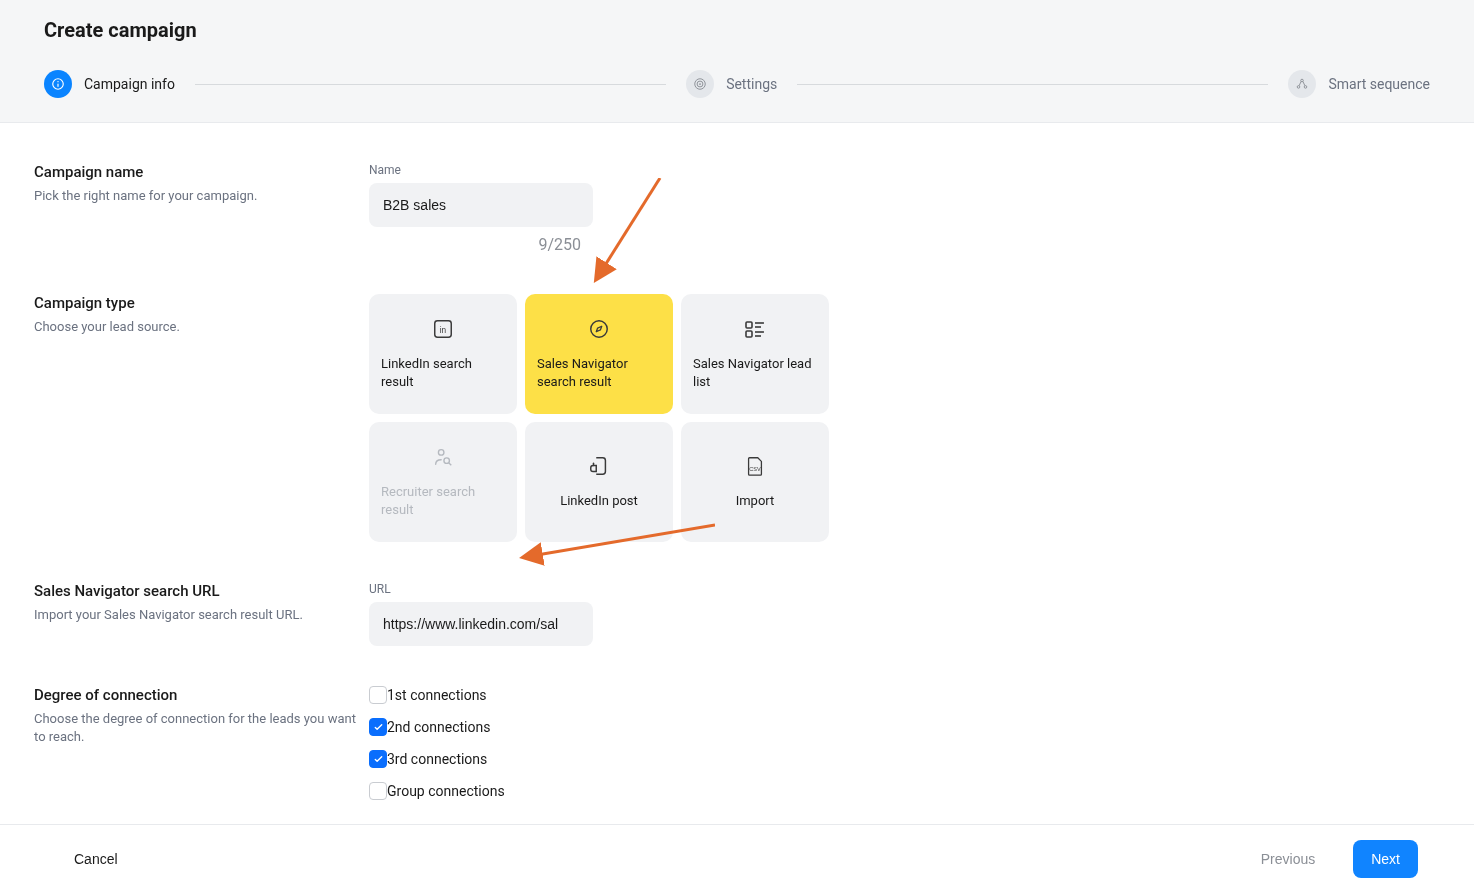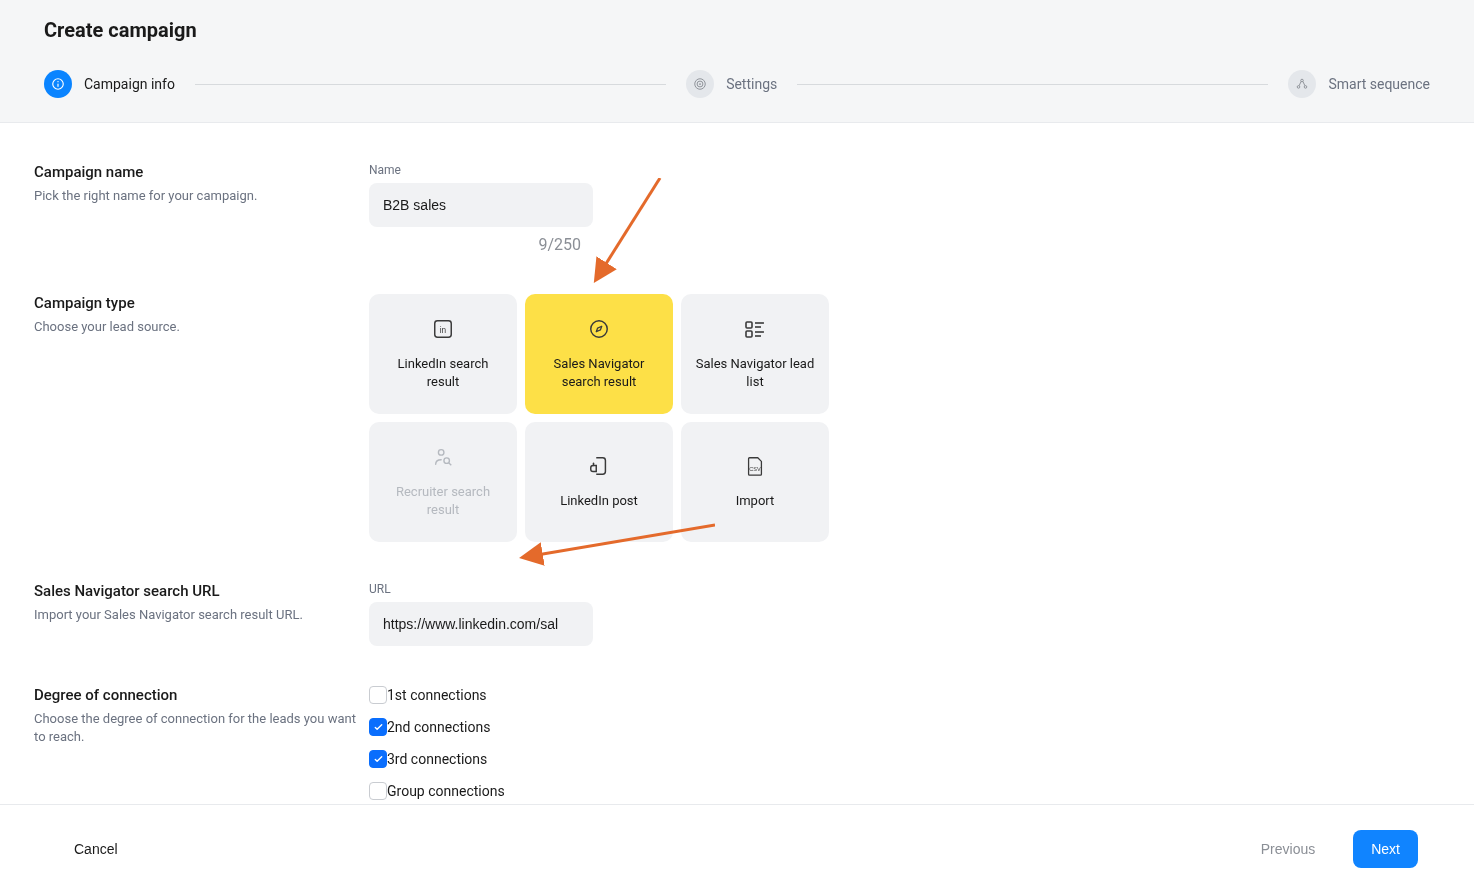--- a/index.html
+++ b/index.html
@@ -135,21 +135,21 @@
     align-items: center;
     justify-content: center;
     color: #3a3a3a;
   }
   .type-card.disabled .type-card-icon,
   .type-card.disabled .type-card-label {
     color: #b5b9bf;
   }
   .type-card-label {
     font-size: 13px;
-    text-align: center;
+    text-align: left;
     color: #1a1a1a;
     line-height: 1.35;
   }
   .checkbox-row {
     display: flex;
     align-items: center;
     margin-bottom: 14px;
   }
   .checkbox {
     width: 18px;
@@ -172,21 +172,21 @@
   .checkbox svg { display: none; }
   .checkbox-label {
     font-size: 14px;
     color: #1a1a1a;
   }
   .footer {
     position: fixed;
     bottom: 0;
     left: 0;
     right: 0;
-    height: 88px;
+    height: 68px;
     background: #fff;
     border-top: 1px solid #e8eaed;
     display: flex;
     align-items: center;
     justify-content: space-between;
     padding: 0 56px 0 56px;
   }
   .btn {
     height: 38px;
     padding: 0 18px;

